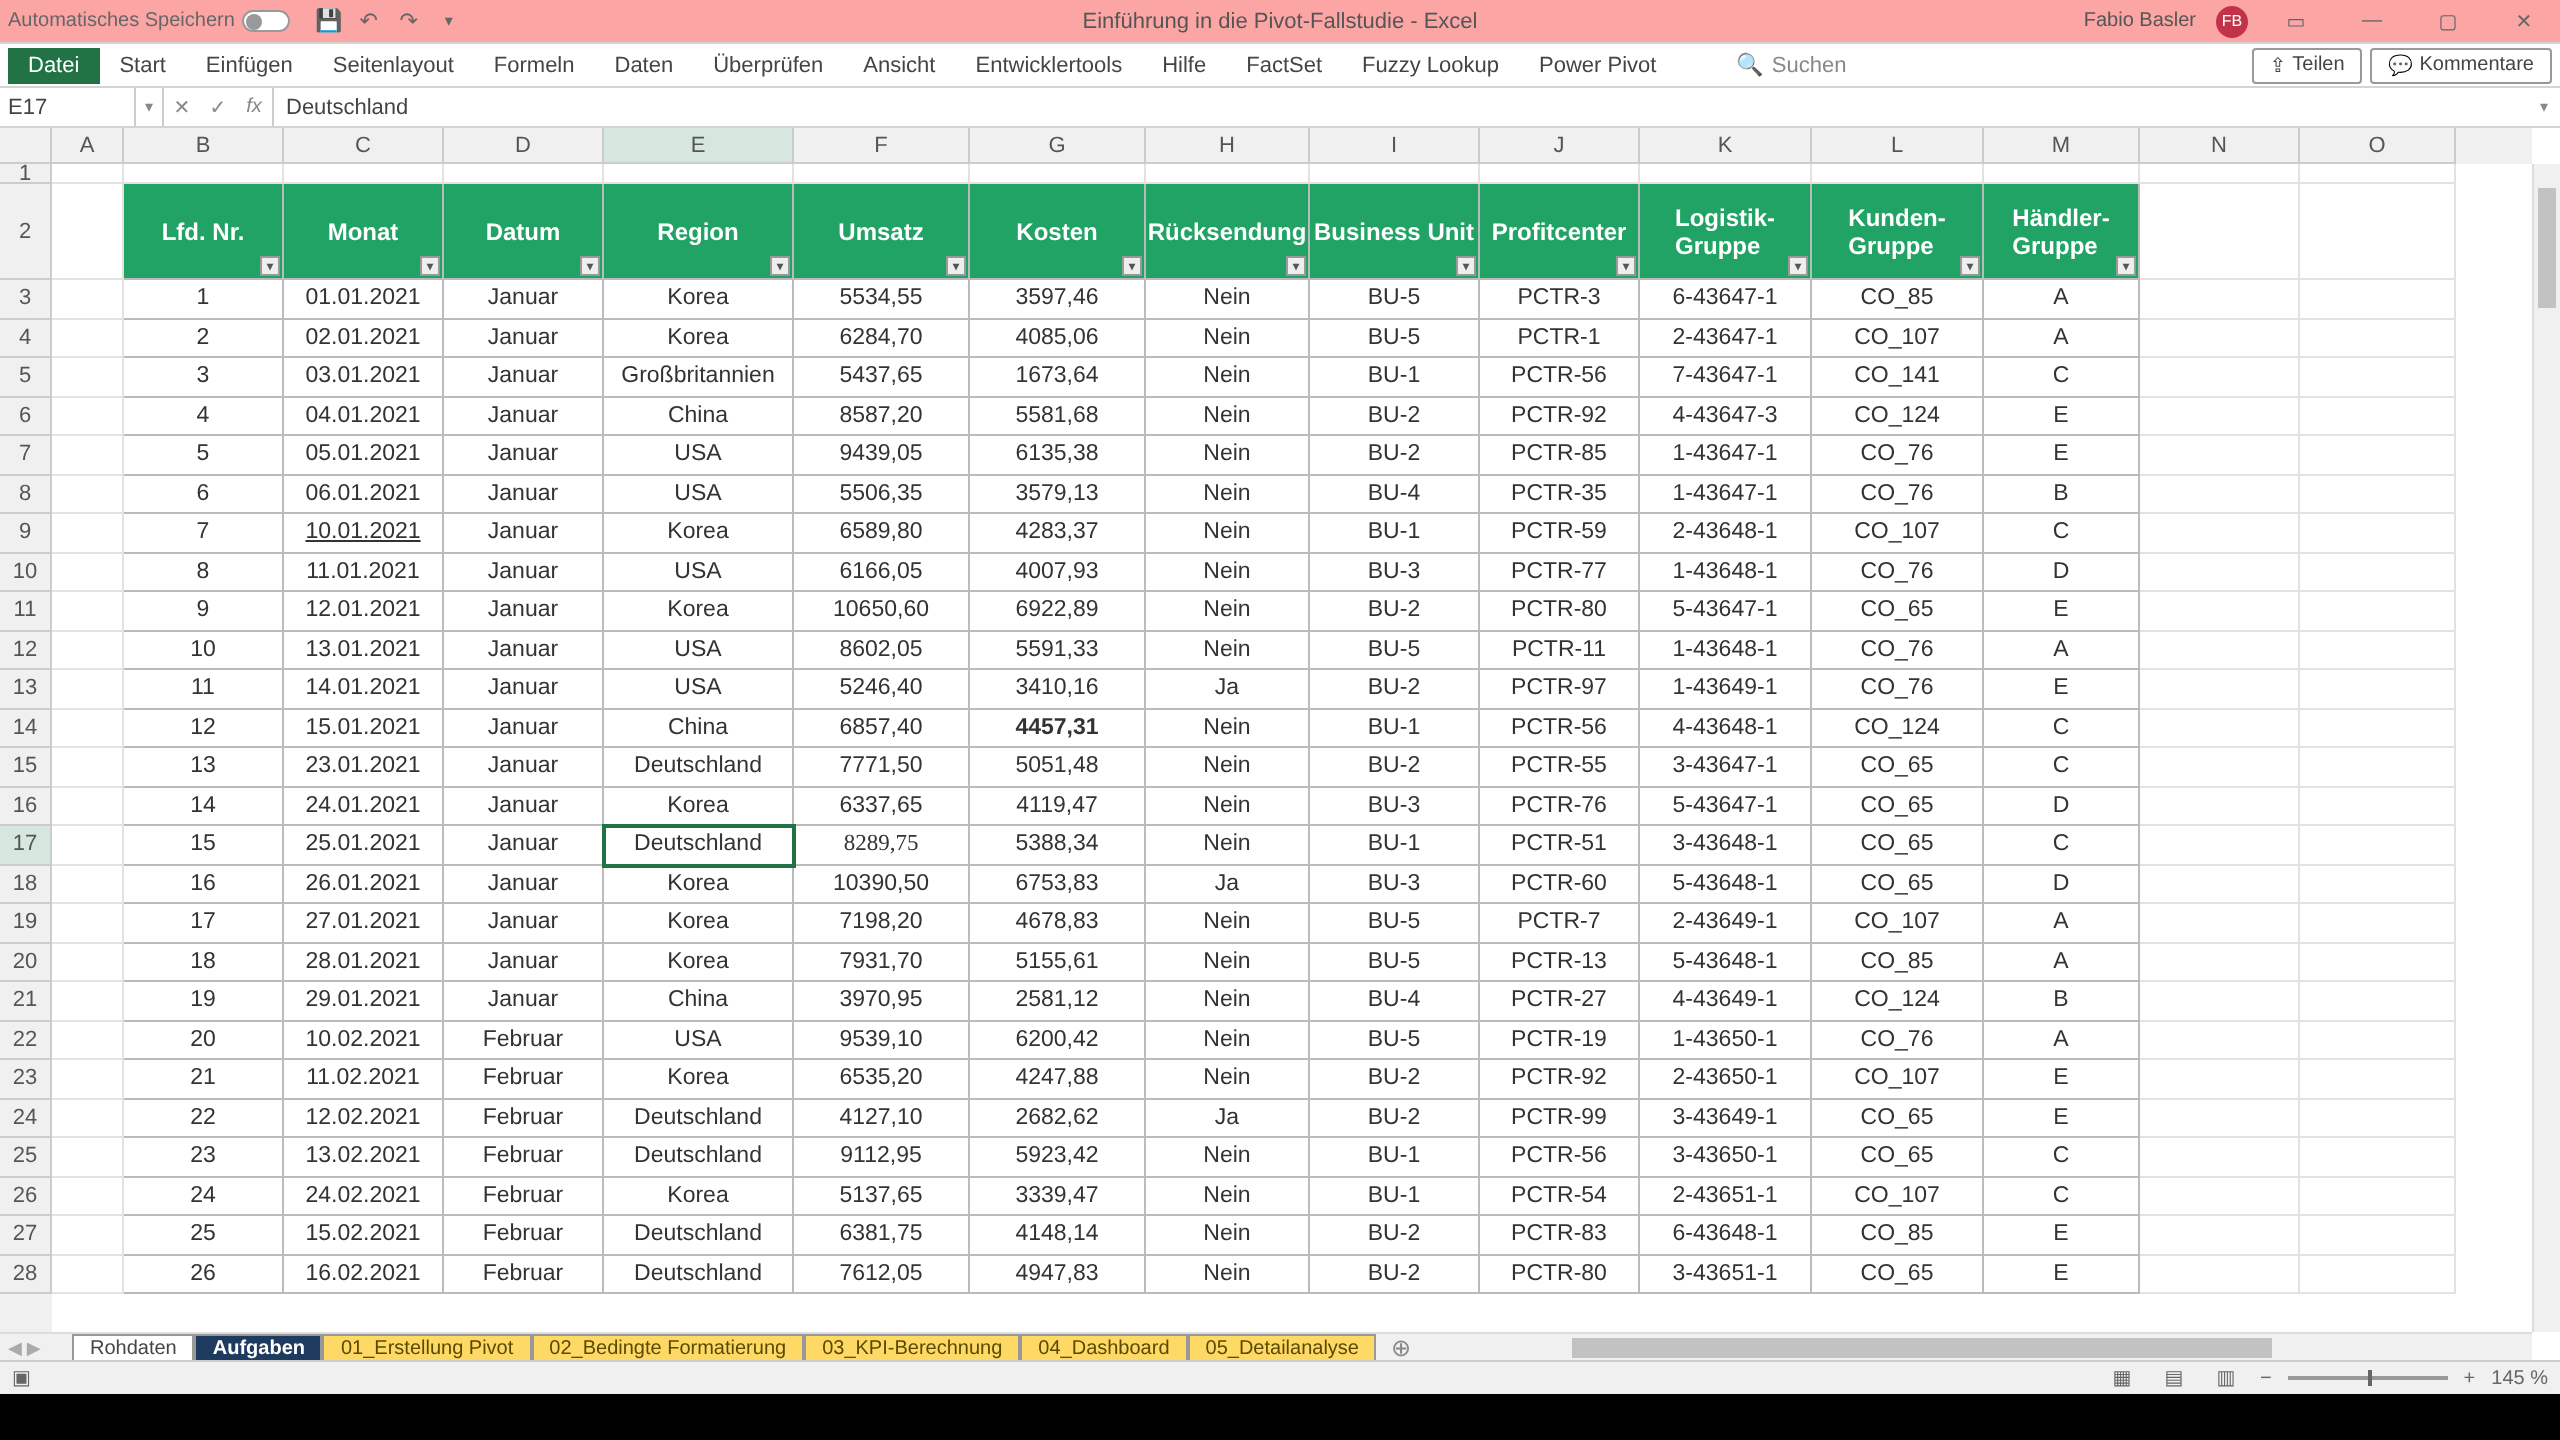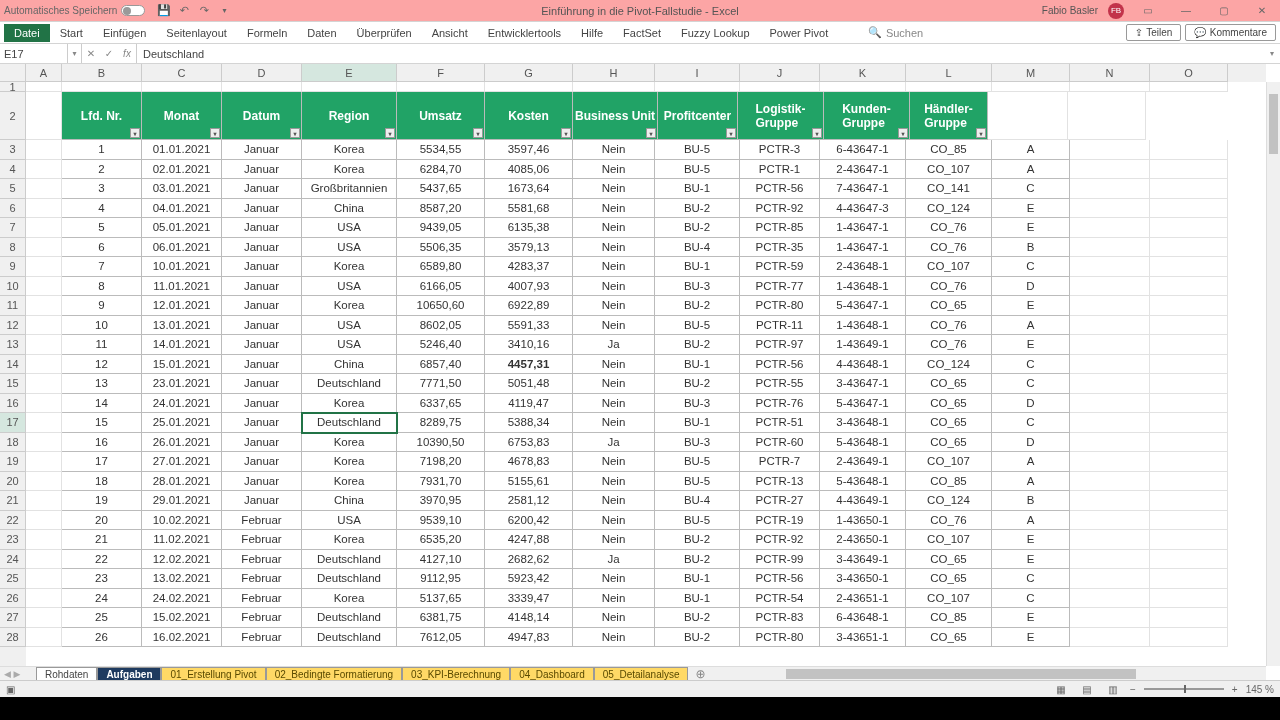--- a/index.html
+++ b/index.html
@@ -217,20 +217,21 @@
           <div class="empty-cell" style="width: 78px;"></div>
         </div>
         <div class="trow hdr">
           <div class="empty-cell" style="width: 36px;"></div>
           <div class="cell hdr" style="width: 80px;">Lfd. Nr.<div class="filter">▾</div></div>
           <div class="cell hdr" style="width: 80px;">Monat<div class="filter">▾</div></div>
           <div class="cell hdr" style="width: 80px;">Datum<div class="filter">▾</div></div>
           <div class="cell hdr" style="width: 95px;">Region<div class="filter">▾</div></div>
           <div class="cell hdr" style="width: 88px;">Umsatz<div class="filter">▾</div></div>
           <div class="cell hdr" style="width: 88px;">Kosten<div class="filter">▾</div></div>
+          <div class="cell hdr" style="width: 82px;">Rücksendung<div class="filter">▾</div></div>
           <div class="cell hdr" style="width: 85px;">Business Unit<div class="filter">▾</div></div>
           <div class="cell hdr" style="width: 80px;">Profitcenter<div class="filter">▾</div></div>
           <div class="cell hdr" style="width: 86px;">Logistik-<br>Gruppe<div class="filter">▾</div></div>
           <div class="cell hdr" style="width: 86px;">Kunden-<br>Gruppe<div class="filter">▾</div></div>
           <div class="cell hdr" style="width: 78px;">Händler-<br>Gruppe<div class="filter">▾</div></div>
           <div class="empty-cell" style="width: 80px;"></div>
           <div class="empty-cell" style="width: 78px;"></div>
         </div>
         <div class="trow">
           <div class="empty-cell" style="width: 36px;"></div>
@@ -330,21 +331,21 @@
           <div class="cell" style="width: 80px;">PCTR-35</div>
           <div class="cell" style="width: 86px;">1-43647-1</div>
           <div class="cell" style="width: 86px;">CO_76</div>
           <div class="cell" style="width: 78px;">B</div>
           <div class="empty-cell" style="width: 80px;"></div>
           <div class="empty-cell" style="width: 78px;"></div>
         </div>
         <div class="trow">
           <div class="empty-cell" style="width: 36px;"></div>
           <div class="cell" style="width: 80px;">7</div>
-          <div class="cell" style="width: 80px;">10.01.2021</div>
+          <div class="cell" style="width: 80px; text-decoration: underline;">10.01.2021</div>
           <div class="cell" style="width: 80px;">Januar</div>
           <div class="cell" style="width: 95px;">Korea</div>
           <div class="cell" style="width: 88px;">6589,80</div>
           <div class="cell" style="width: 88px;">4283,37</div>
           <div class="cell" style="width: 82px;">Nein</div>
           <div class="cell" style="width: 85px;">BU-1</div>
           <div class="cell" style="width: 80px;">PCTR-59</div>
           <div class="cell" style="width: 86px;">2-43648-1</div>
           <div class="cell" style="width: 86px;">CO_107</div>
           <div class="cell" style="width: 78px;">C</div>
@@ -469,21 +470,21 @@
           <div class="cell" style="width: 78px;">D</div>
           <div class="empty-cell" style="width: 80px;"></div>
           <div class="empty-cell" style="width: 78px;"></div>
         </div>
         <div class="trow">
           <div class="empty-cell" style="width: 36px;"></div>
           <div class="cell" style="width: 80px;">15</div>
           <div class="cell" style="width: 80px;">25.01.2021</div>
           <div class="cell" style="width: 80px;">Januar</div>
           <div class="cell active" style="width: 95px;">Deutschland</div>
-          <div class="cell" style="width: 88px;">8289,75</div>
+          <div class="cell" style="width: 88px; font-family: Liberation Serif, serif;">8289,75</div>
           <div class="cell" style="width: 88px;">5388,34</div>
           <div class="cell" style="width: 82px;">Nein</div>
           <div class="cell" style="width: 85px;">BU-1</div>
           <div class="cell" style="width: 80px;">PCTR-51</div>
           <div class="cell" style="width: 86px;">3-43648-1</div>
           <div class="cell" style="width: 86px;">CO_65</div>
           <div class="cell" style="width: 78px;">C</div>
           <div class="empty-cell" style="width: 80px;"></div>
           <div class="empty-cell" style="width: 78px;"></div>
         </div>

